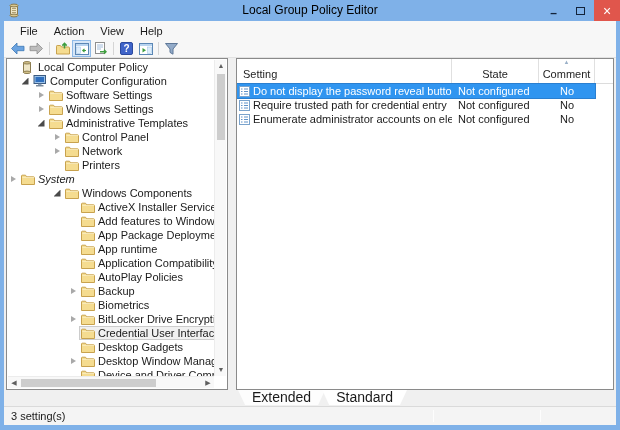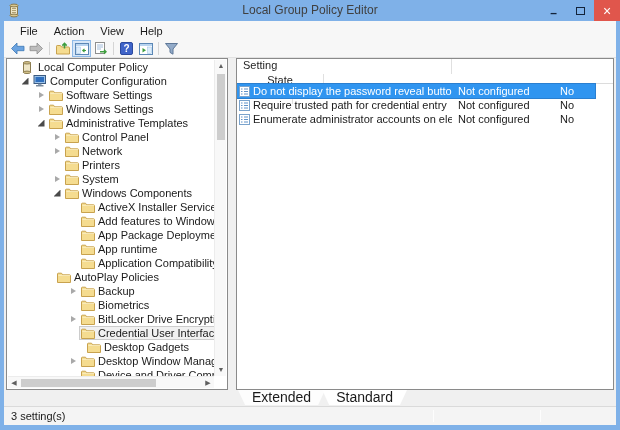--- a/index.html
+++ b/index.html
@@ -2,21 +2,21 @@
 <html><head>
 <meta charset="utf-8">
 <style>
   * { margin:0; padding:0; box-sizing:border-box; }
   html,body { width:620px; height:430px; overflow:hidden; }
   body { font-family:"Liberation Sans","DejaVu Sans",sans-serif; font-size:11px; color:#1a1a1a; }
 
   .window { position:relative; width:620px; height:430px; background:#7fb1e8; }
   .titlebar { position:absolute; left:0; top:0; right:0; height:21px; }
   .app-icon { position:absolute; left:7px; top:3px; width:14px; height:15px; }
-  .title { position:absolute; left:0; right:0; top:3px; text-align:center; font-size:12px; color:#404040; }
+  .title { position:absolute; left:0; right:0; top:3px; text-align:center; font-size:12px; color:#000000; }
   .caption-btns { position:absolute; right:0; top:0; height:21px; display:flex; align-items:stretch; }
   .cap-btn { width:27px; display:flex; align-items:center; justify-content:center; color:#13233a; font-size:12px; cursor:default; }
   .cap-btn.min span { position:relative; top:2px; font-weight:bold; }
   .max-glyph { display:inline-block; width:9px; height:8px; border:1px solid #13233a; background:transparent; }
   .cap-btn.close { width:26px; background:#e0564c; color:#fff; font-size:14px; }
 
   .client { position:absolute; left:4px; right:4px; top:21px; bottom:5px; background:#f0f0f0; overflow:hidden; }
 
   .menubar { position:absolute; left:0; top:0; right:0; height:19px; background:#f7f7f7; display:flex; align-items:center; padding-left:8px; }
   .menu-item { padding:2px 8px; }
@@ -39,21 +39,21 @@
   .trow.sel .node { background:#f1f1f1; border:1px solid #cccccc; }
   .ticon { width:15px; flex:0 0 15px; display:flex; align-items:center; }
   .tlabel { padding-left:2px; }
 
   .scroll-v { position:absolute; top:1px; right:1px; bottom:13px; width:12px; background:#f8f8f8; border-left:1px solid #ececec; }
   .scroll-h { position:absolute; left:1px; bottom:1px; right:13px; height:12px; background:#f8f8f8; border-top:1px solid #ececec; }
   .sb-arrow { position:absolute; color:#5f5f5f; font-size:7px; line-height:10px; width:12px; text-align:center; }
   .sb-thumb-v { position:absolute; left:2px; width:8px; background:#cdcdcd; }
   .sb-thumb-h { position:absolute; top:2px; height:8px; background:#cdcdcd; }
 
-  .list-header { position:absolute; left:0; top:0; right:0; height:25px; background:#fff; border-bottom:1px solid #dcdcdc; display:flex;flex-direction:column; }
+  .list-header { position:absolute; left:0; top:0; right:0; height:25px; background:#fff; border-bottom:1px solid #dcdcdc; display:flex; }
   .hcell { position:relative; border-right:1px solid #e0e0e0; display:flex; align-items:flex-end; padding-bottom:3px; color:#242424; }
   .hcell.c-setting { width:215px; padding-left:6px; }
   .hcell.c-state { width:87px; justify-content:center; }
   .hcell.c-comment { width:56px; justify-content:center; }
   .sort-arrow { position:absolute; top:0px; left:50%; transform:translateX(-50%); font-size:6px; color:#9ab0c8; line-height:6px; }
   .list-rows { position:absolute; left:0; top:25px; right:0; }
   .lrow { height:14px; display:flex; align-items:center; width:358px; }
   .lrow.sel { background:#3095f0; color:#fff; outline:1px solid #2a7fd0; }
   .lc-setting { width:215px; display:flex; align-items:center; padding-left:2px; overflow:hidden; white-space:nowrap; }
   .licon { width:14px; flex:0 0 14px; display:flex; align-items:center; }
@@ -256,21 +256,21 @@
             <span class="node">
               <span class="ticon">
                 <svg width="14" height="11" viewBox="0 0 14 11">
                   <path d="M.5 10.5V1.9c0-.4.3-.7.7-.7h3.3l1.2 1.6h7c.4 0 .8.3.8.7v7Z" fill="#f5dc90" stroke="#c8a24e"></path>
                   <path d="M1.3 3.4h11.9" stroke="#fbf0c8" stroke-width="0.8"></path>
                 </svg>
               </span>
               <span class="tlabel">Printers</span>
             </span>
           </div>
-          <div class="trow" style="padding-left: 44px;">
+          <div class="trow" style=" font-style: italic;">
             <span class="exp collapsed"></span>
             <span class="node">
               <span class="ticon">
                 <svg width="14" height="11" viewBox="0 0 14 11">
                   <path d="M.5 10.5V1.9c0-.4.3-.7.7-.7h3.3l1.2 1.6h7c.4 0 .8.3.8.7v7Z" fill="#f5dc90" stroke="#c8a24e"></path>
                   <path d="M1.3 3.4h11.9" stroke="#fbf0c8" stroke-width="0.8"></path>
                 </svg>
               </span>
               <span class="tlabel">System</span>
             </span>
@@ -340,21 +340,21 @@
             <span class="node">
               <span class="ticon">
                 <svg width="14" height="11" viewBox="0 0 14 11">
                   <path d="M.5 10.5V1.9c0-.4.3-.7.7-.7h3.3l1.2 1.6h7c.4 0 .8.3.8.7v7Z" fill="#f5dc90" stroke="#c8a24e"></path>
                   <path d="M1.3 3.4h11.9" stroke="#fbf0c8" stroke-width="0.8"></path>
                 </svg>
               </span>
               <span class="tlabel">Application Compatibility</span>
             </span>
           </div>
-          <div class="trow" style="padding-left: 36px;">
+          <div class="trow" style="padding-left: 60px;">
             <span class="exp none"></span>
             <span class="node">
               <span class="ticon">
                 <svg width="14" height="11" viewBox="0 0 14 11">
                   <path d="M.5 10.5V1.9c0-.4.3-.7.7-.7h3.3l1.2 1.6h7c.4 0 .8.3.8.7v7Z" fill="#f5dc90" stroke="#c8a24e"></path>
                   <path d="M1.3 3.4h11.9" stroke="#fbf0c8" stroke-width="0.8"></path>
                 </svg>
               </span>
               <span class="tlabel">AutoPlay Policies</span>
             </span>
@@ -400,21 +400,21 @@
             <span class="node">
               <span class="ticon">
                 <svg width="14" height="11" viewBox="0 0 14 11">
                   <path d="M.5 10.5V1.9c0-.4.3-.7.7-.7h3.3l1.2 1.6h7c.4 0 .8.3.8.7v7Z" fill="#f5dc90" stroke="#c8a24e"></path>
                   <path d="M1.3 3.4h11.9" stroke="#fbf0c8" stroke-width="0.8"></path>
                 </svg>
               </span>
               <span class="tlabel">Credential User Interface</span>
             </span>
           </div>
-          <div class="trow" style="padding-left: 60px; margin-left: 6px;">
+          <div class="trow" style="padding-left: 60px;">
             <span class="exp none"></span>
             <span class="node">
               <span class="ticon">
                 <svg width="14" height="11" viewBox="0 0 14 11">
                   <path d="M.5 10.5V1.9c0-.4.3-.7.7-.7h3.3l1.2 1.6h7c.4 0 .8.3.8.7v7Z" fill="#f5dc90" stroke="#c8a24e"></path>
                   <path d="M1.3 3.4h11.9" stroke="#fbf0c8" stroke-width="0.8"></path>
                 </svg>
               </span>
               <span class="tlabel">Desktop Gadgets</span>
             </span>

